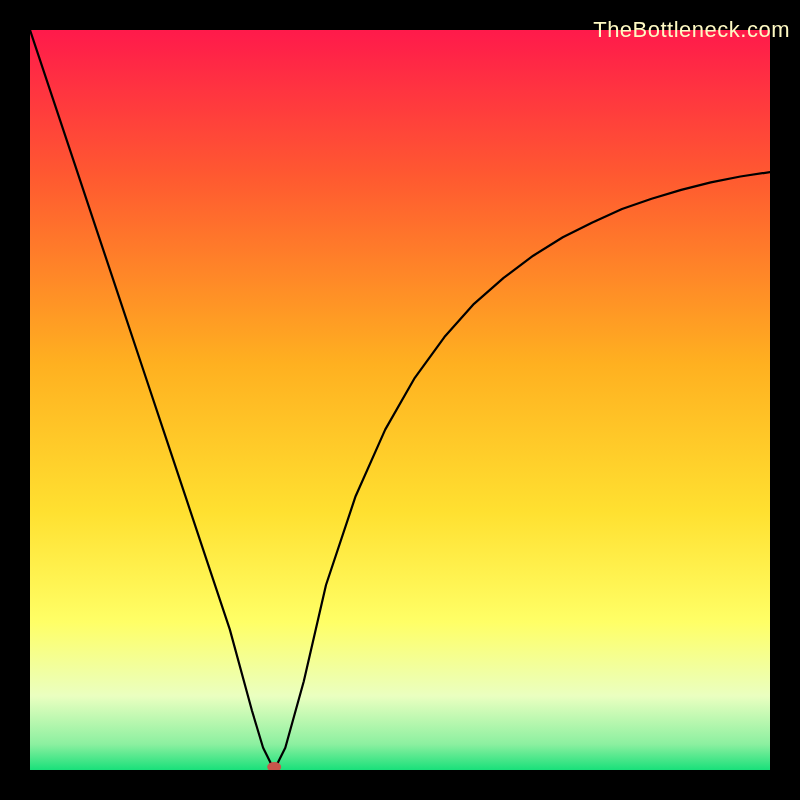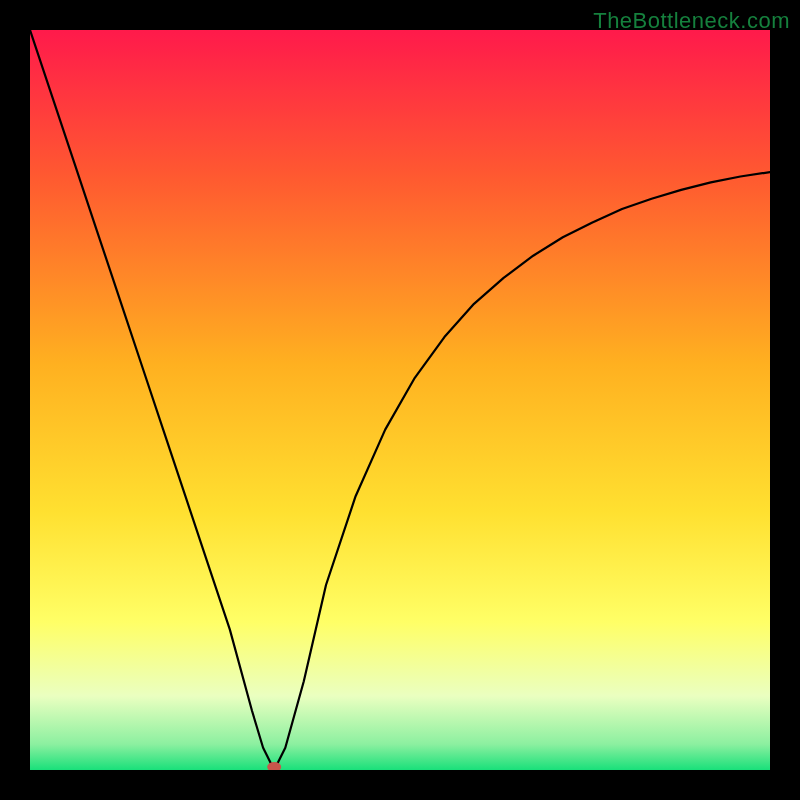--- a/index.html
+++ b/index.html
@@ -11,23 +11,23 @@
     font-family: Arial, Helvetica, sans-serif;
   }
   .outer {
     width: 800px;
     height: 800px;
     background: #000;
     position: relative;
   }
   .watermark {
     position: absolute;
-    top: 8px;
+    top: 17px;
     right: 10px;
-    color: #15803d;
+    color: #fef9c3;
     font-size: 22px;
     font-weight: 500;
     letter-spacing: 0.5px;
     z-index: 10;
   }
   .plot-area {
     position: absolute;
     left: 30px;
     top: 30px;
     width: 740px;

